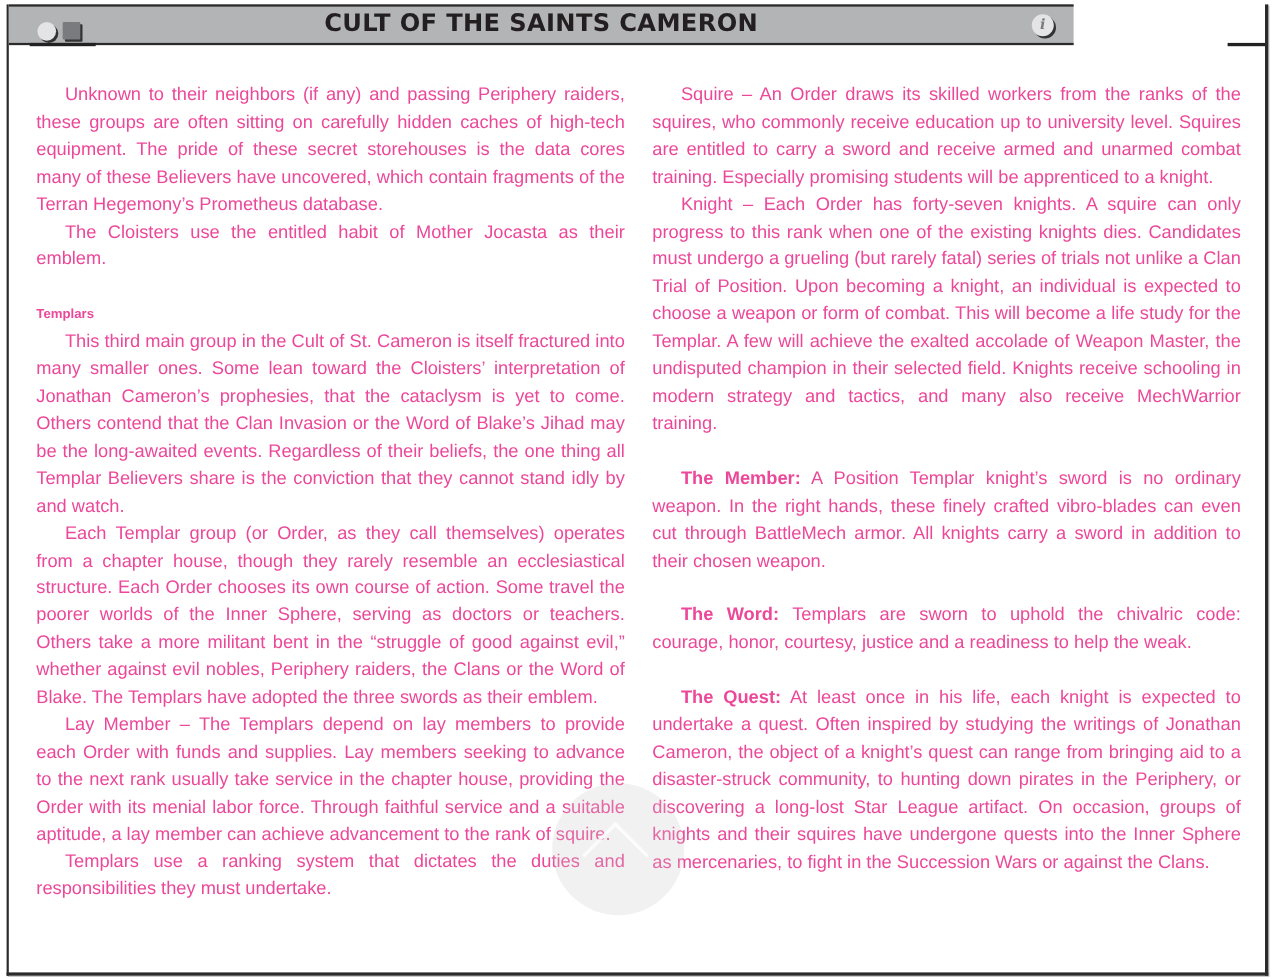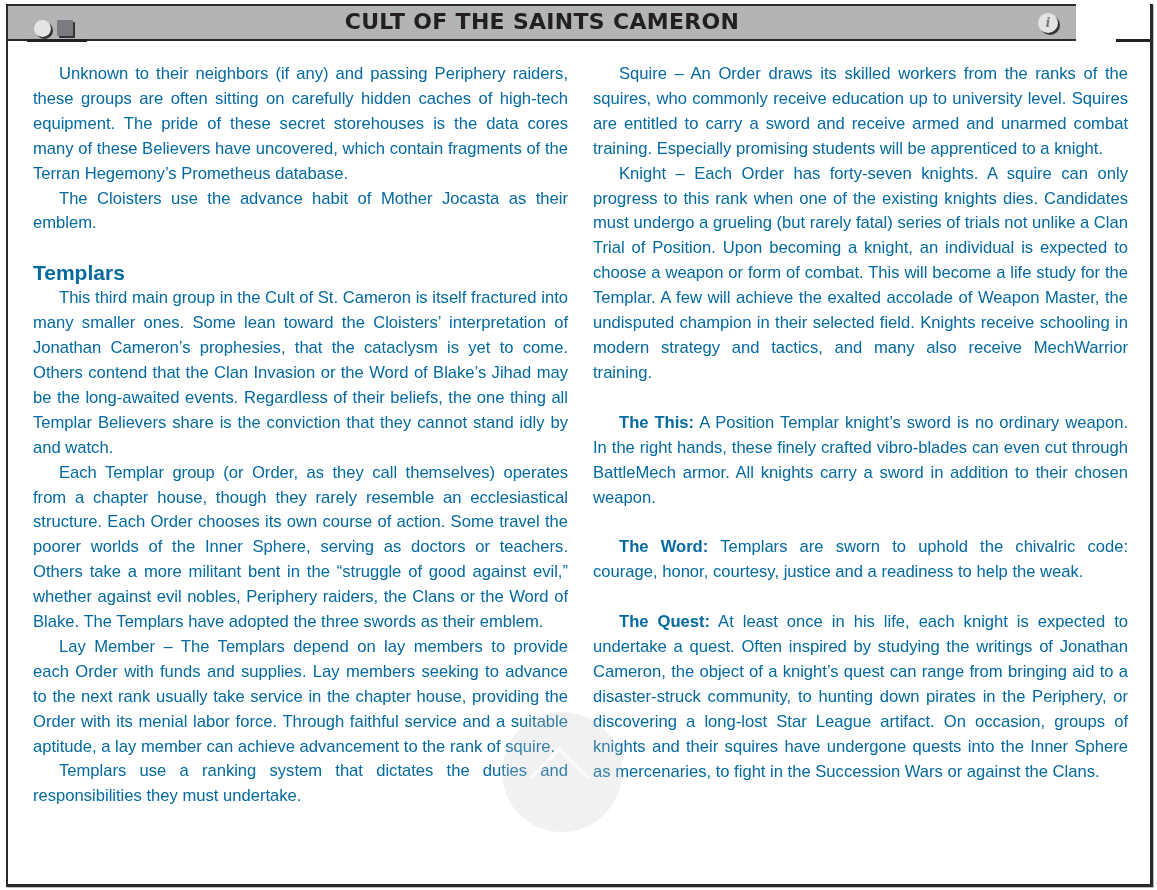--- a/index.html
+++ b/index.html
@@ -1,41 +1,41 @@
 <!DOCTYPE html>
 <html><head>
   <meta charset="utf-8">
   <style>
     html, body { margin: 0; padding: 0; background: #ffffff; }
     body { width: 1157px; height: 890px; position: relative; overflow: hidden;
            font-family: "DejaVu Sans", "Liberation Sans", sans-serif; color: #231f20; }
     .frame { position: absolute; left: 6px; top: 4px; width: 1142px; height: 880px;
              border-left: 2px solid #2a2a2a; border-right: 3px solid #2a2a2a; border-bottom: 3px solid #2a2a2a;
              box-shadow: 1px 1px 0 #bdbdbd; background: #fff; }
-    .titlebar { position: absolute; left: 0; top: 0; width: 1068px; height: 37px;
+    .titlebar { position: absolute; left: 0; top: 0; width: 968px; height: 37px;
                 background: #b3b4b6; border-top: 2px solid #2a2a2a; border-bottom: 2px solid #2a2a2a; box-sizing: border-box; }
     .title { position: absolute; left: 0; right: 0; top: 3px; text-align: center;
              font-family: "DejaVu Sans", sans-serif; font-weight: bold; font-size: 22px; letter-spacing: 0.3px; color: #231f20; }
     .btns { position: absolute; left: 20px; top: 8px; width: 58px; height: 24px; }
     .btn-circle { position: absolute; left: 6px; top: 6px; width: 17px; height: 17px; border-radius: 50%;
                   background: #e4e4e6; box-shadow: 2px 2px 0 #333; }
     .btn-square { position: absolute; left: 29px; top: 6px; width: 16px; height: 16px; background: #7a7b7e;
                   box-shadow: 2px 2px 0 #333; border-radius: 1px; }
     .btns-underline { position: absolute; left: 19px; top: 35px; width: 60px; height: 3px; background: #222; }
     .info { position: absolute; right: 18px; top: 7px; width: 20px; height: 20px; border-radius: 50%;
             background: #e4e4e6; box-shadow: 2px 2px 0 #333; font-family: "DejaVu Serif", serif; font-style: italic; font-weight: bold;
             font-size: 13px; color: #7a7b7e; text-align: center; line-height: 20px; }
     .info-underline { position: absolute; right: 0; top: 35px; width: 34px; height: 3px; background: #222; }
-    .col { position: absolute; top: 62px; font-size: 16.6px; line-height: 24.9px; text-align: justify; color: #0369a1;
+    .col { position: absolute; top: 74px; font-size: 16.6px; line-height: 24.9px; text-align: justify; color: #ec4899;
            font-family: "Liberation Sans", "DejaVu Sans", sans-serif; }
     .col-left { left: 33px; width: 535px; }
     .col-right { left: 593px; width: 535px; }
     .col p { margin: 0; text-indent: 26px; }
     .col .gap { height: 25px; }
-    .col h3 { margin: 0; font-size: 21px; font-weight: bold; line-height: 24.9px; }
+    .col h3 { margin: 0; font-size: 12px; font-weight: bold; line-height: 24.9px; }
     .col b { font-weight: bold; }
     .scroll-top { position: absolute; left: 502px; top: 712px; width: 120px; height: 120px; border-radius: 50%;
                   background: rgba(200,200,200,0.25); }
     .scroll-top-chevron { position: absolute; left: 36px; top: 44px; width: 40px; height: 40px;
                           border-left: 3px solid rgba(255,255,255,0.8); border-top: 3px solid rgba(255,255,255,0.8);
                           transform: rotate(45deg); }
   </style>
 </head>
 <body>
 
@@ -47,34 +47,34 @@
     </div>
     <div class="title">CULT OF THE SAINTS CAMERON</div>
     <span class="info">i</span>
   </div>
   <div class="btns-underline"></div>
   <div class="info-underline"></div>
 </div>
 
 <div class="col col-left">
   <p>Unknown to their neighbors (if any) and passing Periphery raiders, these groups are often sitting on carefully hidden caches of high-tech equipment. The pride of these secret storehouses is the data cores many of these Believers have uncovered, which contain fragments of the Terran Hegemony’s Prometheus database.</p>
-  <p>The Cloisters use the advance habit of Mother Jocasta as their emblem.</p>
+  <p>The Cloisters use the entitled habit of Mother Jocasta as their emblem.</p>
   <div class="gap"></div>
   <h3>Templars</h3>
   <p>This third main group in the Cult of St. Cameron is itself fractured into many smaller ones. Some lean toward the Cloisters’ interpretation of Jonathan Cameron’s prophesies, that the cataclysm is yet to come. Others contend that the Clan Invasion or the Word of Blake’s Jihad may be the long-awaited events. Regardless of their beliefs, the one thing all Templar Believers share is the conviction that they cannot stand idly by and watch.</p>
   <p>Each Templar group (or Order, as they call themselves) operates from a chapter house, though they rarely resemble an ecclesiastical structure. Each Order chooses its own course of action. Some travel the poorer worlds of the Inner Sphere, serving as doctors or teachers. Others take a more militant bent in the “struggle of good against evil,” whether against evil nobles, Periphery raiders, the Clans or the Word of Blake. The Templars have adopted the three swords as their emblem.</p>
   <p>Lay Member – The Templars depend on lay members to provide each Order with funds and supplies. Lay members seeking to advance to the next rank usually take service in the chapter house, providing the Order with its menial labor force. Through faithful service and a suitable aptitude, a lay member can achieve advancement to the rank of squire.</p>
   <p>Templars use a ranking system that dictates the duties and responsibilities they must undertake.</p>
 </div>
 
 <div class="col col-right">
   <p>Squire – An Order draws its skilled workers from the ranks of the squires, who commonly receive education up to university level. Squires are entitled to carry a sword and receive armed and unarmed combat training. Especially promising students will be apprenticed to a knight.</p>
   <p>Knight – Each Order has forty-seven knights. A squire can only progress to this rank when one of the existing knights dies. Candidates must undergo a grueling (but rarely fatal) series of trials not unlike a Clan Trial of Position. Upon becoming a knight, an individual is expected to choose a weapon or form of combat. This will become a life study for the Templar. A few will achieve the exalted accolade of Weapon Master, the undisputed champion in their selected field. Knights receive schooling in modern strategy and tactics, and many also receive MechWarrior training.</p>
   <div class="gap"></div>
-  <p><b>The This:</b><span> A Position Templar knight’s sword is no ordinary weapon. In the right hands, these finely crafted vibro-blades can even cut through BattleMech armor. All knights carry a sword in addition to their chosen weapon.</span></p>
+  <p><b>The Member:</b><span> A Position Templar knight’s sword is no ordinary weapon. In the right hands, these finely crafted vibro-blades can even cut through BattleMech armor. All knights carry a sword in addition to their chosen weapon.</span></p>
   <div class="gap"></div>
   <p><b>The Word:</b><span> Templars are sworn to uphold the chivalric code: courage, honor, courtesy, justice and a readiness to help the weak.</span></p>
   <div class="gap"></div>
   <p><b>The Quest:</b><span> At least once in his life, each knight is expected to undertake a quest. Often inspired by studying the writings of Jonathan Cameron, the object of a knight’s quest can range from bringing aid to a disaster-struck community, to hunting down pirates in the Periphery, or discovering a long-lost Star League artifact. On occasion, groups of knights and their squires have undergone quests into the Inner Sphere as mercenaries, to fight in the Succession Wars or against the Clans.</span></p>
 </div>
 
 <div class="scroll-top">
   <span class="scroll-top-chevron"></span>
 </div>
 

